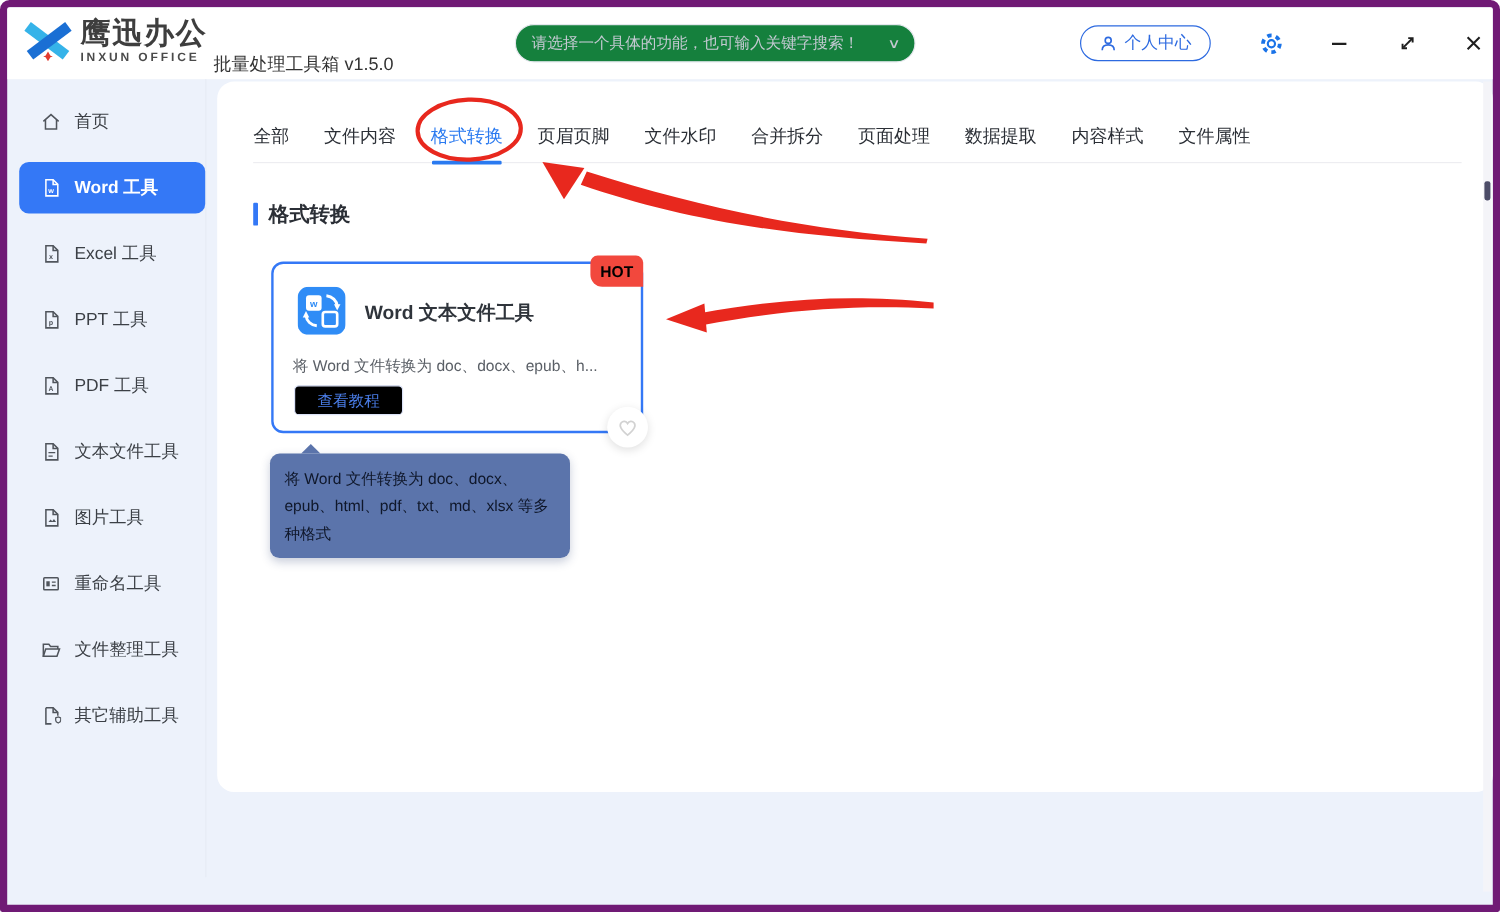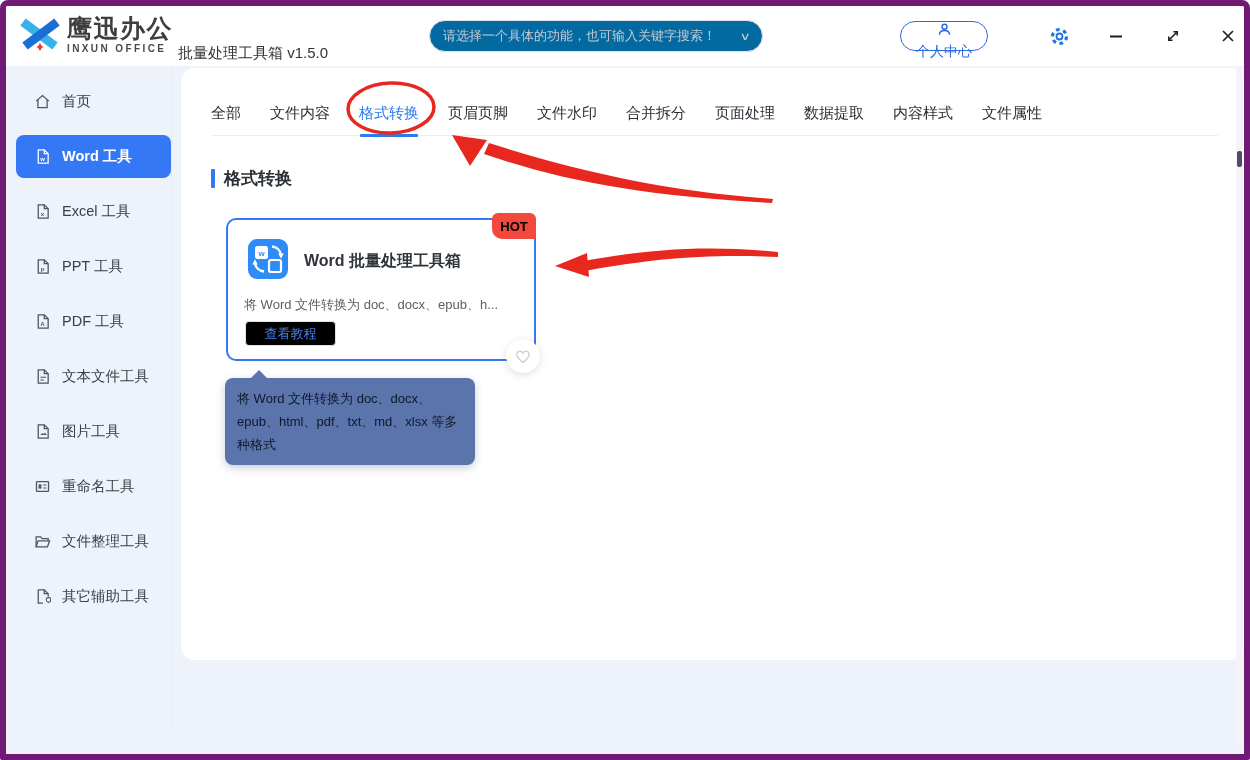--- a/index.html
+++ b/index.html
@@ -14,30 +14,30 @@
   
   .header{ position:absolute; top:0; left:0; right:0; height:60px; background:#fff; }
   .logo{ position:absolute; left:13px; top:9px; display:flex; align-items:center; gap:6px; }
   .logo-text{ display:flex; flex-direction:column; line-height:1; }
   .logo-cn{ font-size:25px; font-weight:bold; color:#3e3e3e; letter-spacing:1.5px; }
   .logo-en{ font-size:10px; font-weight:bold; color:#4a4a4a; letter-spacing:2.4px; margin-top:3px; }
   .app-title{ position:absolute; left:172px; top:38px; font-size:15px; color:#333; }
 
   .search-box{
     position:absolute; left:423px; top:14px; width:334px; height:32px;
-    border:1px solid #e4e7ed; border-radius:16px; background:#0369a1;
+    border:1px solid #e4e7ed; border-radius:16px; background:#15803d;
     display:flex; align-items:center; padding:14px 13px; cursor:pointer;
   }
   .search-ph{ flex:1; font-size:13px; color:#c4c9d2; white-space:nowrap; overflow:hidden; }
   .search-chevron{ color:#c4c9d2; font-size:11px; transform:scaleX(1.4); }
 
   .user-center{
     position:absolute; left:894px; top:15px; height:30px; padding:0 15px;
     border:1px solid #2d6ae0; border-radius:15px; background:#fff;
-    display:flex; align-items:center; gap:6px; color:#2d6ae0; font-size:14px; cursor:pointer;flex-direction:column;
+    display:flex; align-items:center; gap:6px; color:#2d6ae0; font-size:14px; cursor:pointer;
   }
 
   .icon-btn{ position:absolute; top:18px; width:24px; height:24px;
     display:flex; align-items:center; justify-content:center; cursor:pointer; }
   .btn-gear{ left:1041px; } .btn-min{ left:1098px; } .btn-resize{ left:1155px; } .btn-close{ left:1210px; }
 
   
   .sidebar{ position:absolute; left:0; top:60px; width:166px; bottom:23px;
     border-right:1px solid #e7ebf4; padding-top:8px; }
   .side-item{ height:55px; display:flex; align-items:center; cursor:pointer; }
@@ -324,21 +324,21 @@
           <rect x="0" y="0" width="40" height="40" rx="9" fill="#2f8cf6"></rect>
           <rect x="7" y="7" width="13" height="13" rx="2.5" fill="#ffffff"></rect>
           <text x="13.5" y="16.5" font-size="8" font-weight="bold" fill="#2f8cf6" text-anchor="middle">w</text>
           <rect x="21" y="21" width="12" height="12" rx="2" fill="none" stroke="#ffffff" stroke-width="2.2"></rect>
           <path d="M24 7.5 C29 8 32.5 11.5 33 16" fill="none" stroke="#ffffff" stroke-width="2.4"></path>
           <path d="M30.3 14.5 L35.7 14.5 L33 19.8 Z" fill="#ffffff"></path>
           <path d="M16 32.5 C11 32 7.5 28.5 7 24" fill="none" stroke="#ffffff" stroke-width="2.4"></path>
           <path d="M9.7 25.5 L4.3 25.5 L7 20.2 Z" fill="#ffffff"></path>
         </svg>
       </span>
-      <span class="card-title">Word 批量处理工具箱</span>
+      <span class="card-title">Word 文本文件工具</span>
       <span class="card-desc">将 Word 文件转换为 doc、docx、epub、h...</span>
       <div class="tutorial-btn">查看教程</div>
       <div class="fav-btn">
         <span style="display:flex;">
           <svg width="20" height="20" viewBox="0 0 24 24" fill="none" stroke="#d2d2d2" stroke-width="1.7">
             <path d="M12 20 C5.2 14.4 3.2 10.4 5.6 7.6 C7.6 5.3 10.6 6 12 8.4 C13.4 6 16.4 5.3 18.4 7.6 C20.8 10.4 18.8 14.4 12 20 Z"></path>
           </svg>
         </span>
       </div>
     </div>

